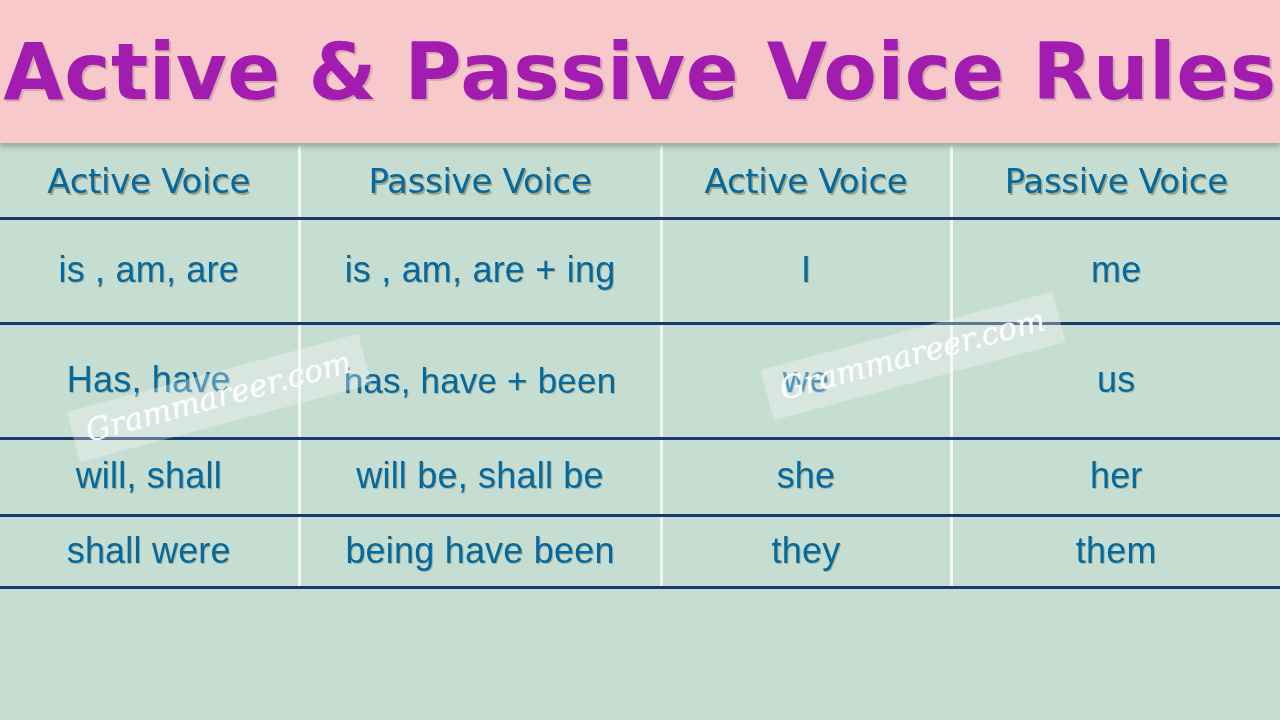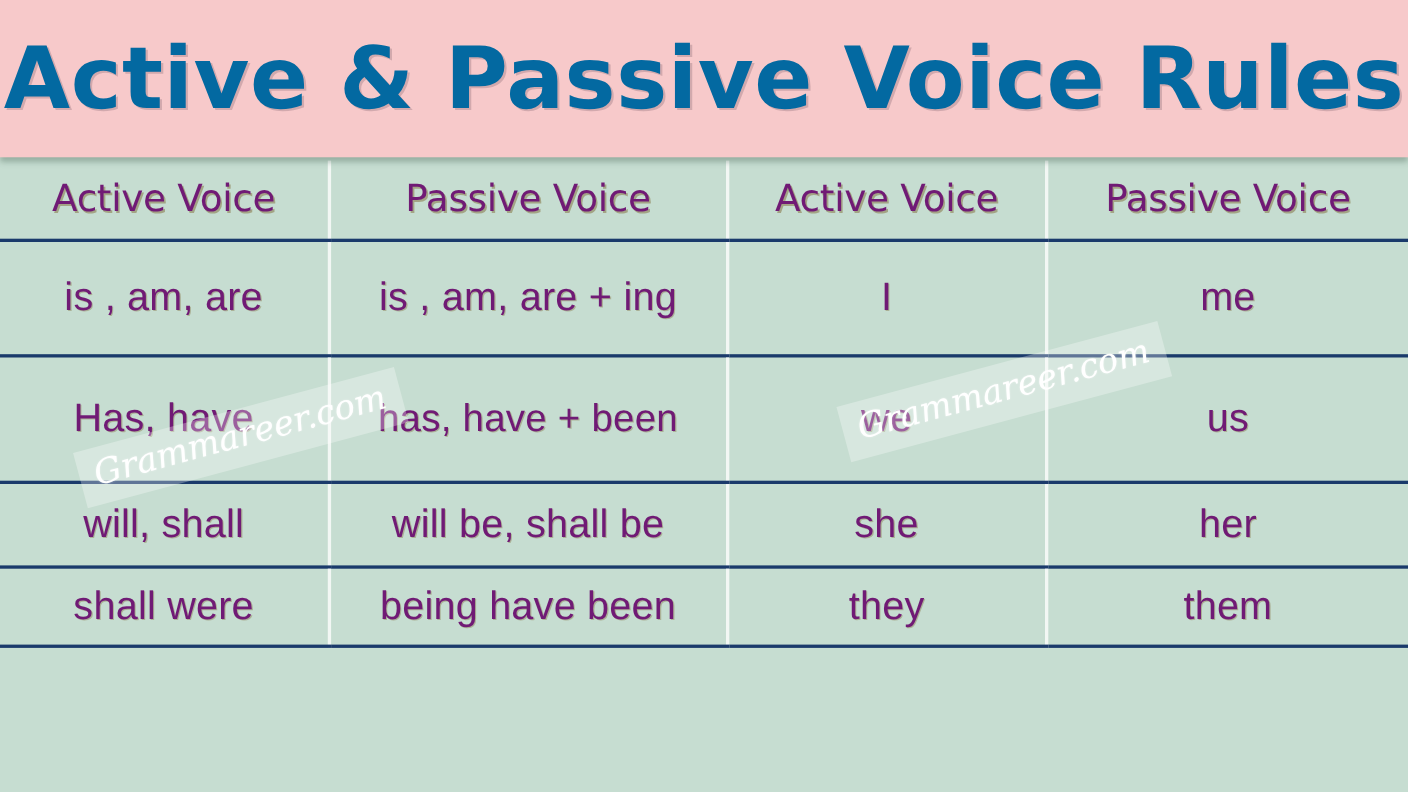--- a/index.html
+++ b/index.html
@@ -33,21 +33,21 @@
     display: flex;
     align-items: center;
     justify-content: center;
     box-shadow: 0 4px 5px rgba(90, 120, 105, 0.45);
     z-index: 3;
   }
   #title-text {
     font-family: "DejaVu Sans", sans-serif;
     font-size: 78px;
     font-weight: 700;
-    color: #0369a1;
+    color: #a21caf;
     letter-spacing: 0.5px;
     line-height: 1;
     white-space: nowrap;
     text-shadow: 2px 2px 0 rgba(140, 110, 120, 0.35);
   }
 
   
   #voice-table {
     position: absolute;
     left: 0;
@@ -59,21 +59,21 @@
   }
   #voice-table td, #voice-table th {
     background: #c6ddd1;
     padding: 0 10px;
     margin: 0;
     text-align: center;
     vertical-align: middle;
     border-bottom: 3px solid #1a3a6b;
     border-right: 3px solid #f2f7f4;
     font-weight: 400;
-    color: #701a75;
+    color: #0369a1;
     box-sizing: border-box;
   }
   #voice-table td:last-child,
   #voice-table th:last-child {
     border-right: none;
   }
 
   
   col.c1 { width: 299px; }
   col.c2 { width: 362px; }

